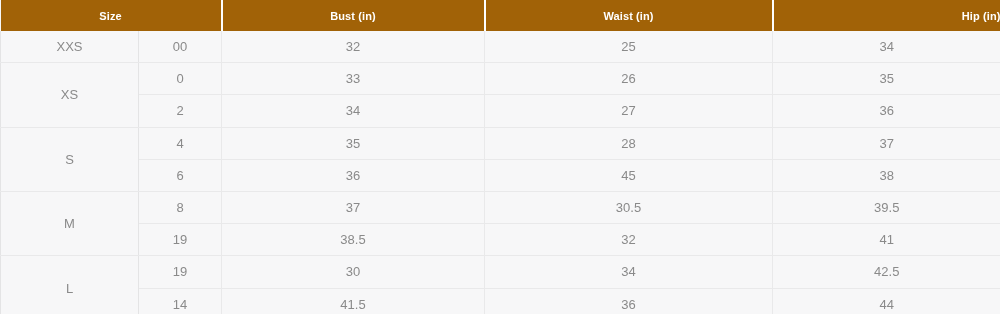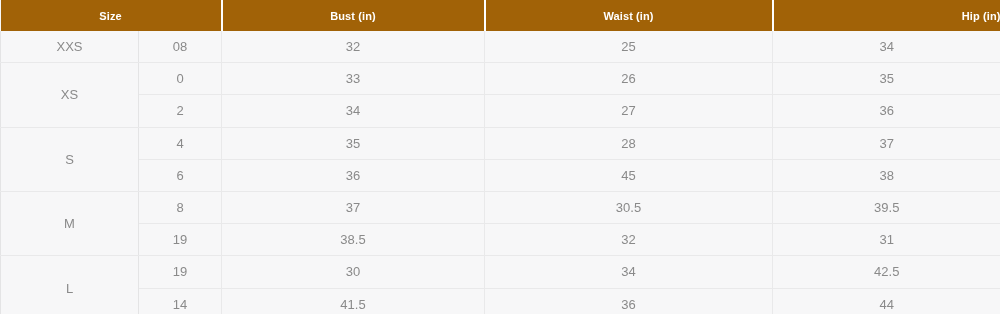--- a/index.html
+++ b/index.html
@@ -78,21 +78,21 @@
     <tr>
       <th colspan="2">Size</th>
       <th>Bust (in)</th>
       <th>Waist (in)</th>
       <th class="last">Hip (in)</th>
     </tr>
   </thead>
   <tbody id="chart-body">
       <tr>
         <td class="col-size" rowspan="1">XXS</td>
-        <td class="col-num">08</td>
+        <td class="col-num">00</td>
         <td class="col-bust">32</td>
         <td class="col-waist">25</td>
         <td class="col-hip">34</td>
       </tr>
       <tr>
         <td class="col-size" rowspan="2">XS</td>
         <td class="col-num">0</td>
         <td class="col-bust">33</td>
         <td class="col-waist">26</td>
         <td class="col-hip">35</td>
@@ -120,21 +120,21 @@
         <td class="col-size" rowspan="2">M</td>
         <td class="col-num">8</td>
         <td class="col-bust">37</td>
         <td class="col-waist">30.5</td>
         <td class="col-hip">39.5</td>
       </tr>
       <tr>
         <td class="col-num">19</td>
         <td class="col-bust">38.5</td>
         <td class="col-waist">32</td>
-        <td class="col-hip">31</td>
+        <td class="col-hip">41</td>
       </tr>
       <tr>
         <td class="col-size" rowspan="2">L</td>
         <td class="col-num">19</td>
         <td class="col-bust">30</td>
         <td class="col-waist">34</td>
         <td class="col-hip">42.5</td>
       </tr>
       <tr>
         <td class="col-num">14</td>

